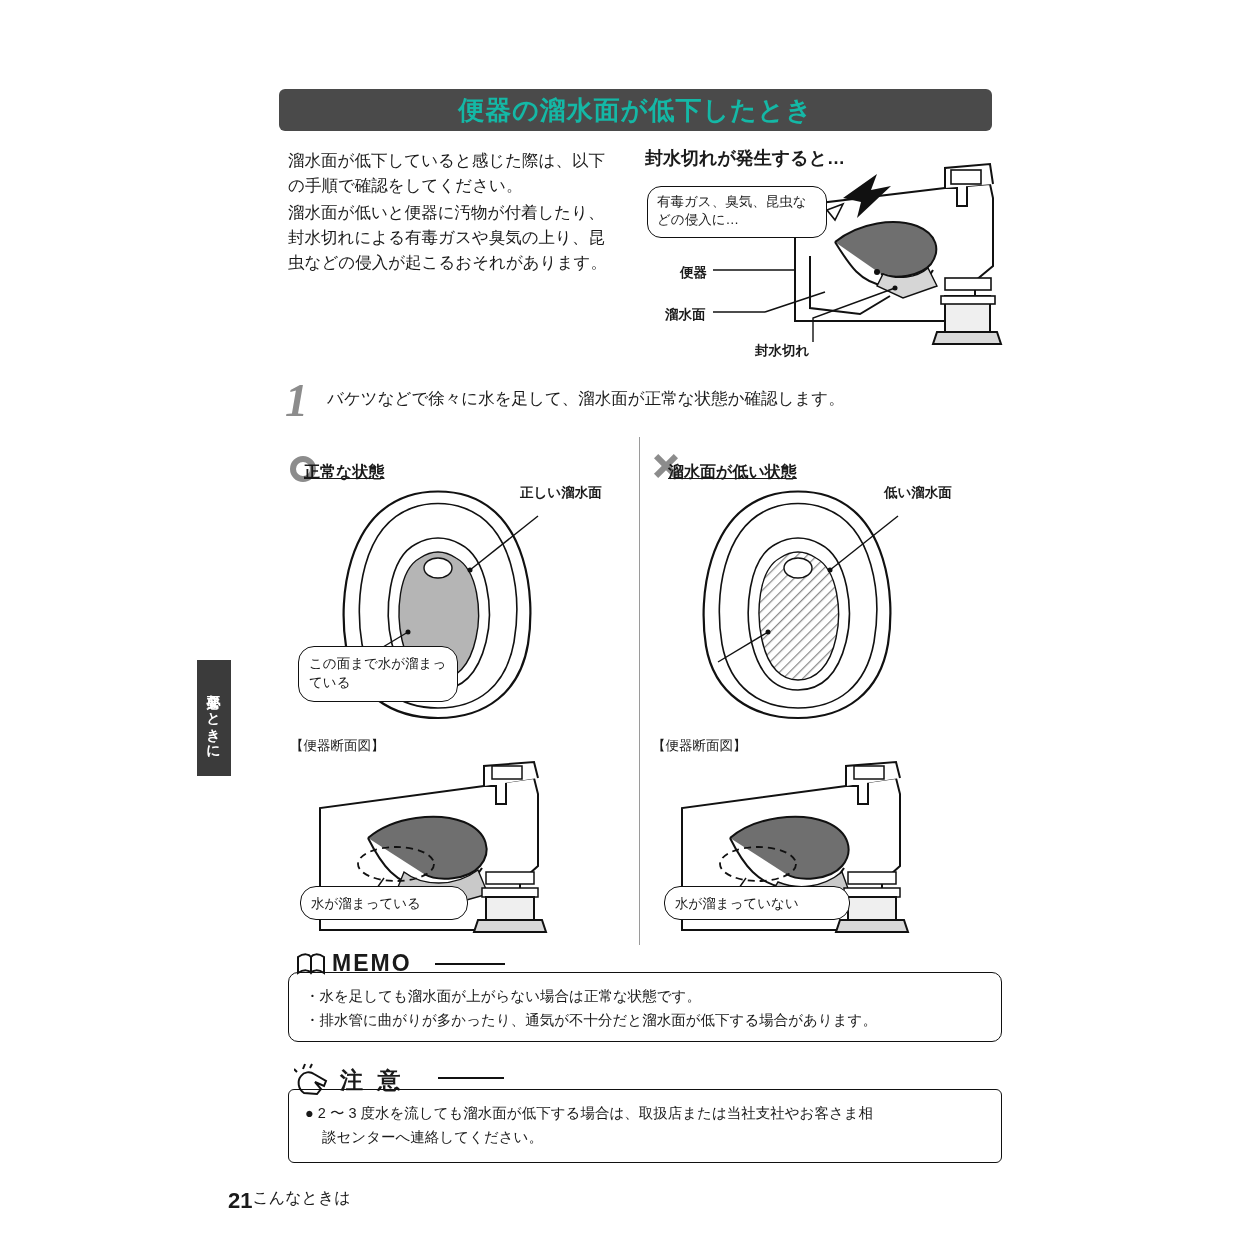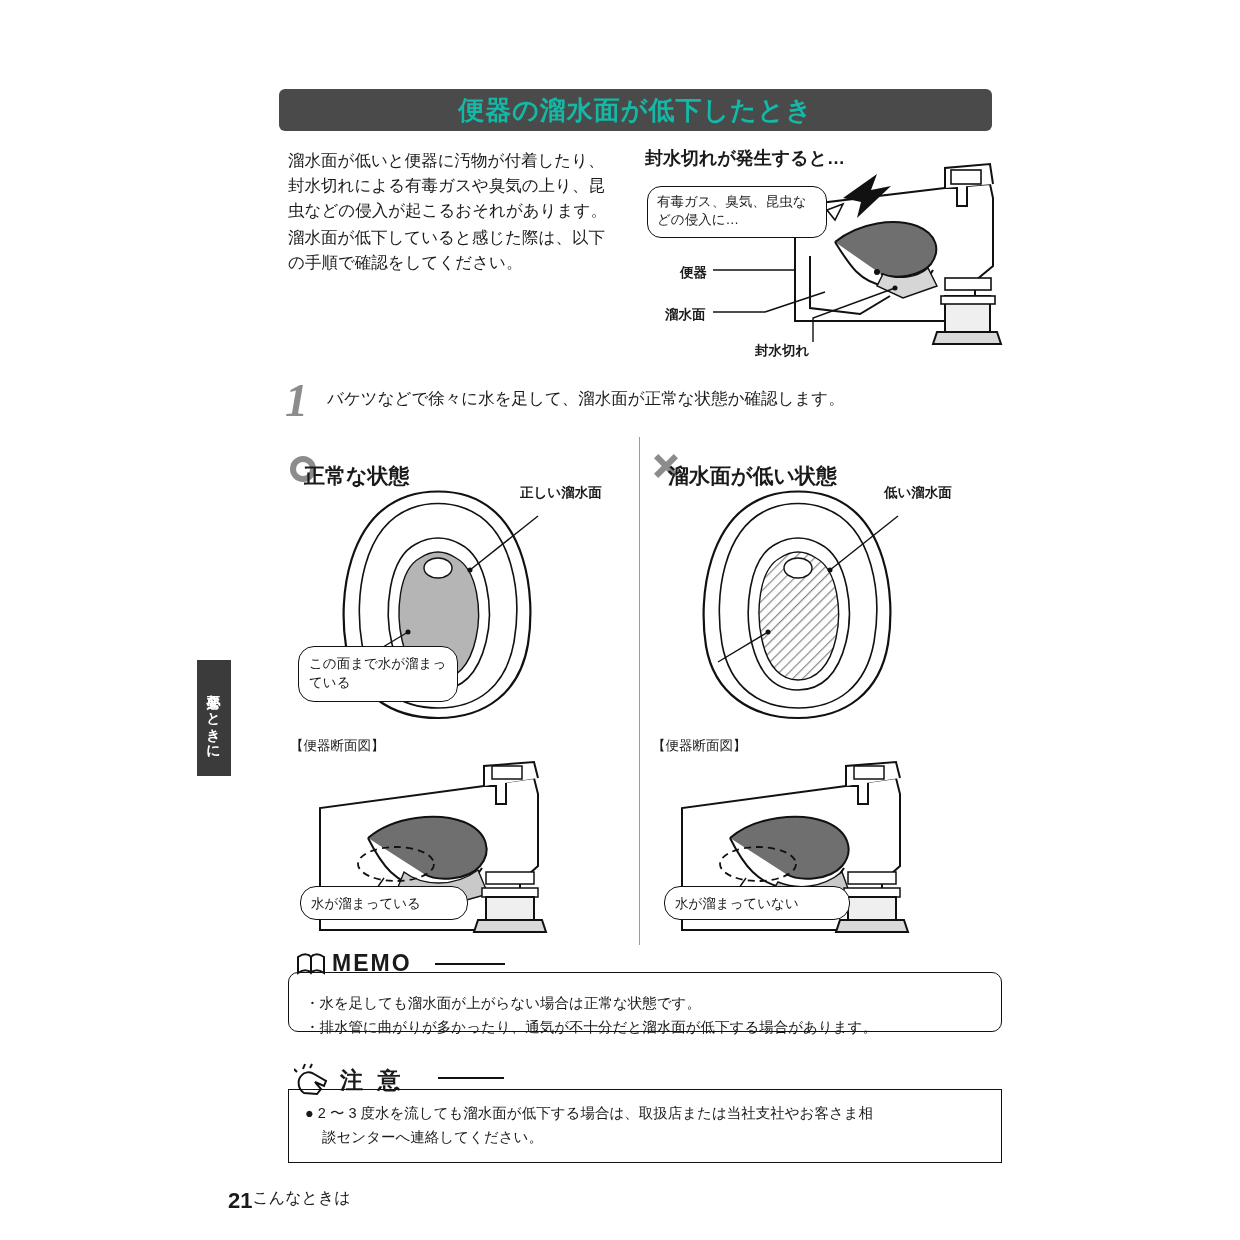--- a/index.html
+++ b/index.html
@@ -135,22 +135,23 @@
     left: 639px;
     top: 437px;
     width: 1px;
     height: 508px;
     background: #9a9a9a;
   }
 
   
   .col-head {
     position: absolute;
-    font-size: 21px;
-    font-weight: bold;
+    font-size: 16px;
+    font-weight: bold;
+    text-decoration: underline;
   }
   .mark-circle {
     position: absolute;
     width: 26px; height: 26px;
     border-radius: 50%;
     border: 6px solid #8c8c8c;
     box-sizing: border-box;
   }
   .mark-x {
     position: absolute;
@@ -191,25 +192,25 @@
     font-size: 13.5px;
     font-weight: normal;
   }
 
   
   .memo-box {
     position: absolute;
     left: 288px;
     top: 972px;
     width: 714px;
-    height: 60px;
+    height: 70px;
     border: 1.6px solid #111;
     border-radius: 10px;
     box-sizing: border-box;
-    padding: 18px 16px;
+    padding: 11px 16px;
     font-size: 14.5px;
     line-height: 24px;
   }
   .memo-title {
     position: absolute;
     left: 290px;
     top: 950px;
     background: #fff;
     padding: 0 6px;
     font-size: 23px;
@@ -226,21 +227,21 @@
   }
 
   
   .caution-box {
     position: absolute;
     left: 288px;
     top: 1089px;
     width: 714px;
     height: 74px;
     border: 1.6px solid #111;
-    border-radius: 0;
+    border-radius: 6px;
     box-sizing: border-box;
     padding: 11px 16px;
     font-size: 14.5px;
     line-height: 24px;
   }
   .caution-title {
     position: absolute;
     left: 288px;
     top: 1063px;
     background: #fff;
@@ -280,22 +281,22 @@
 
   <div class="side-tab">
     <span>必要なときに</span>
   </div>
 
   <div class="header-band">
     <span class="title">便器の溜水面が低下したとき</span>
   </div>
 
   <div class="intro">
+    <p>溜水面が低下していると感じた際は、以下の手順で確認をしてください。</p>
     <p>溜水面が低いと便器に汚物が付着したり、封水切れによる有毒ガスや臭気の上り、昆虫などの侵入が起こるおそれがあります。</p>
-    <p>溜水面が低下していると感じた際は、以下の手順で確認をしてください。</p>
   </div>
 
   <div class="fig-top">
     <div class="fig-title">封水切れが発生すると…</div>
 
     <svg width="360" height="220" viewBox="0 0 360 220" style="position:absolute;left:0;top:0;">
 
       <path d="M150 175 L150 60 L300 42 L312 42 L312 60 L322 60 L322 40 L345 38 L348 52 L348 120 L330 135 L330 160 L320 175 Z" fill="#ffffff" stroke="#111" stroke-width="2"></path>
 
       <path d="M300 42 L300 22 L345 18 L348 38" fill="#ffffff" stroke="#111" stroke-width="2"></path>

